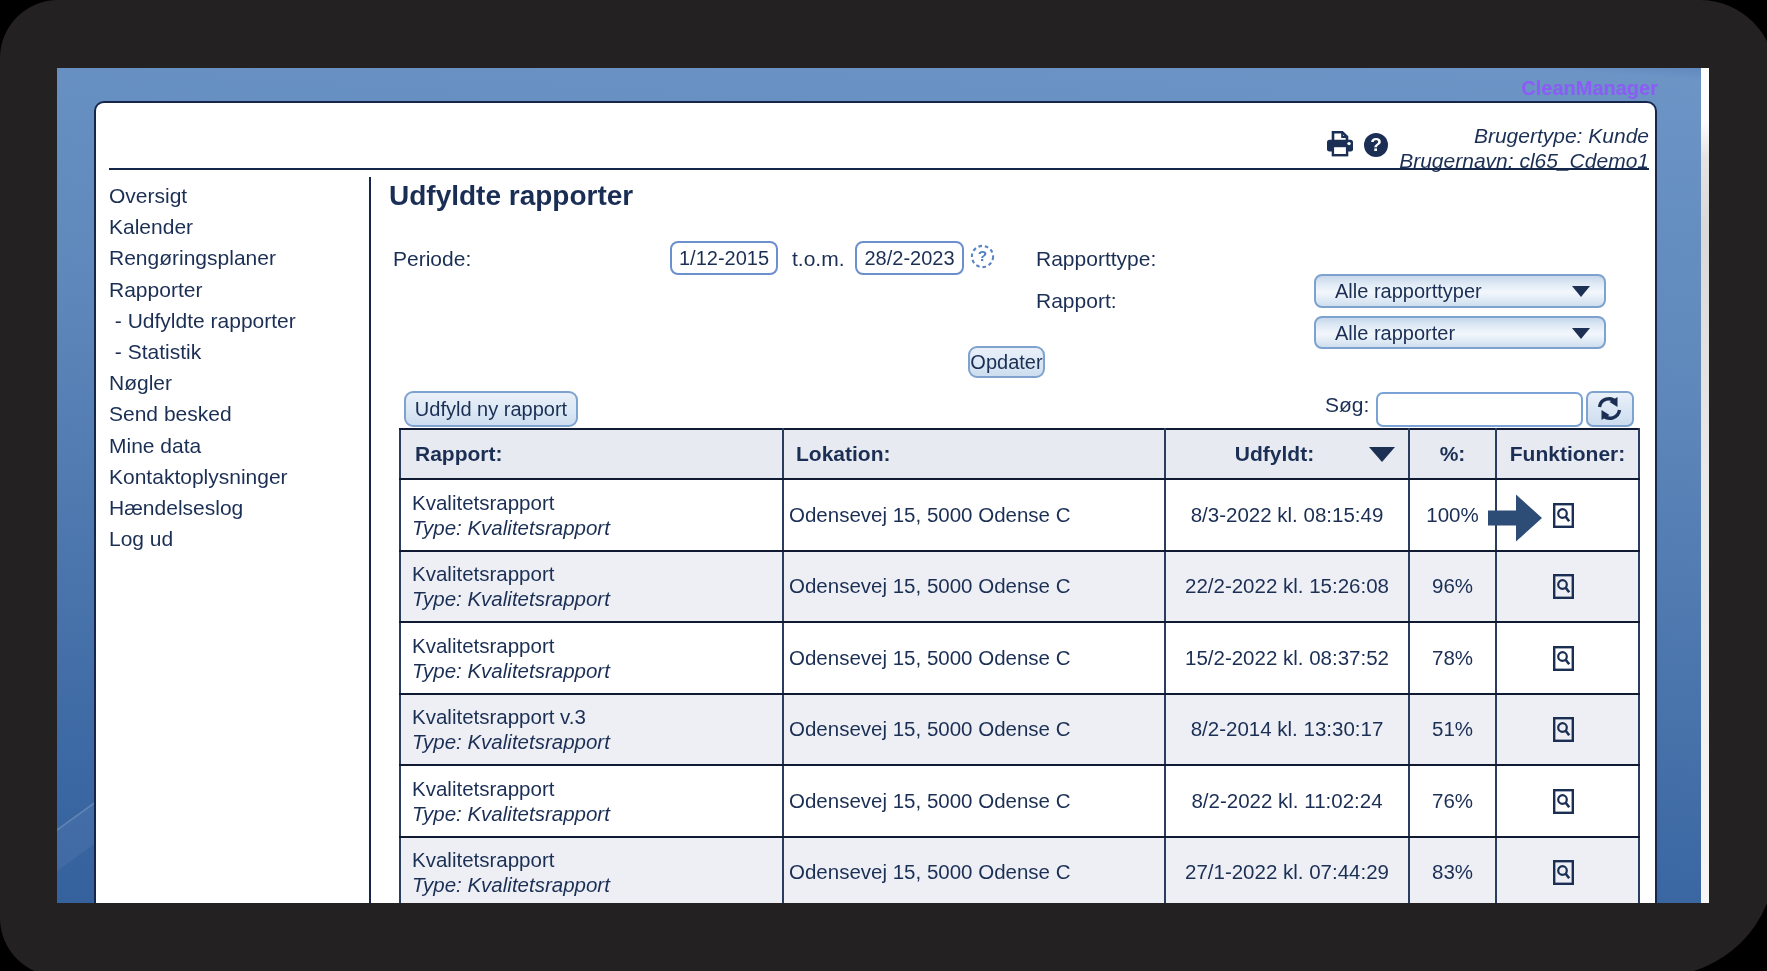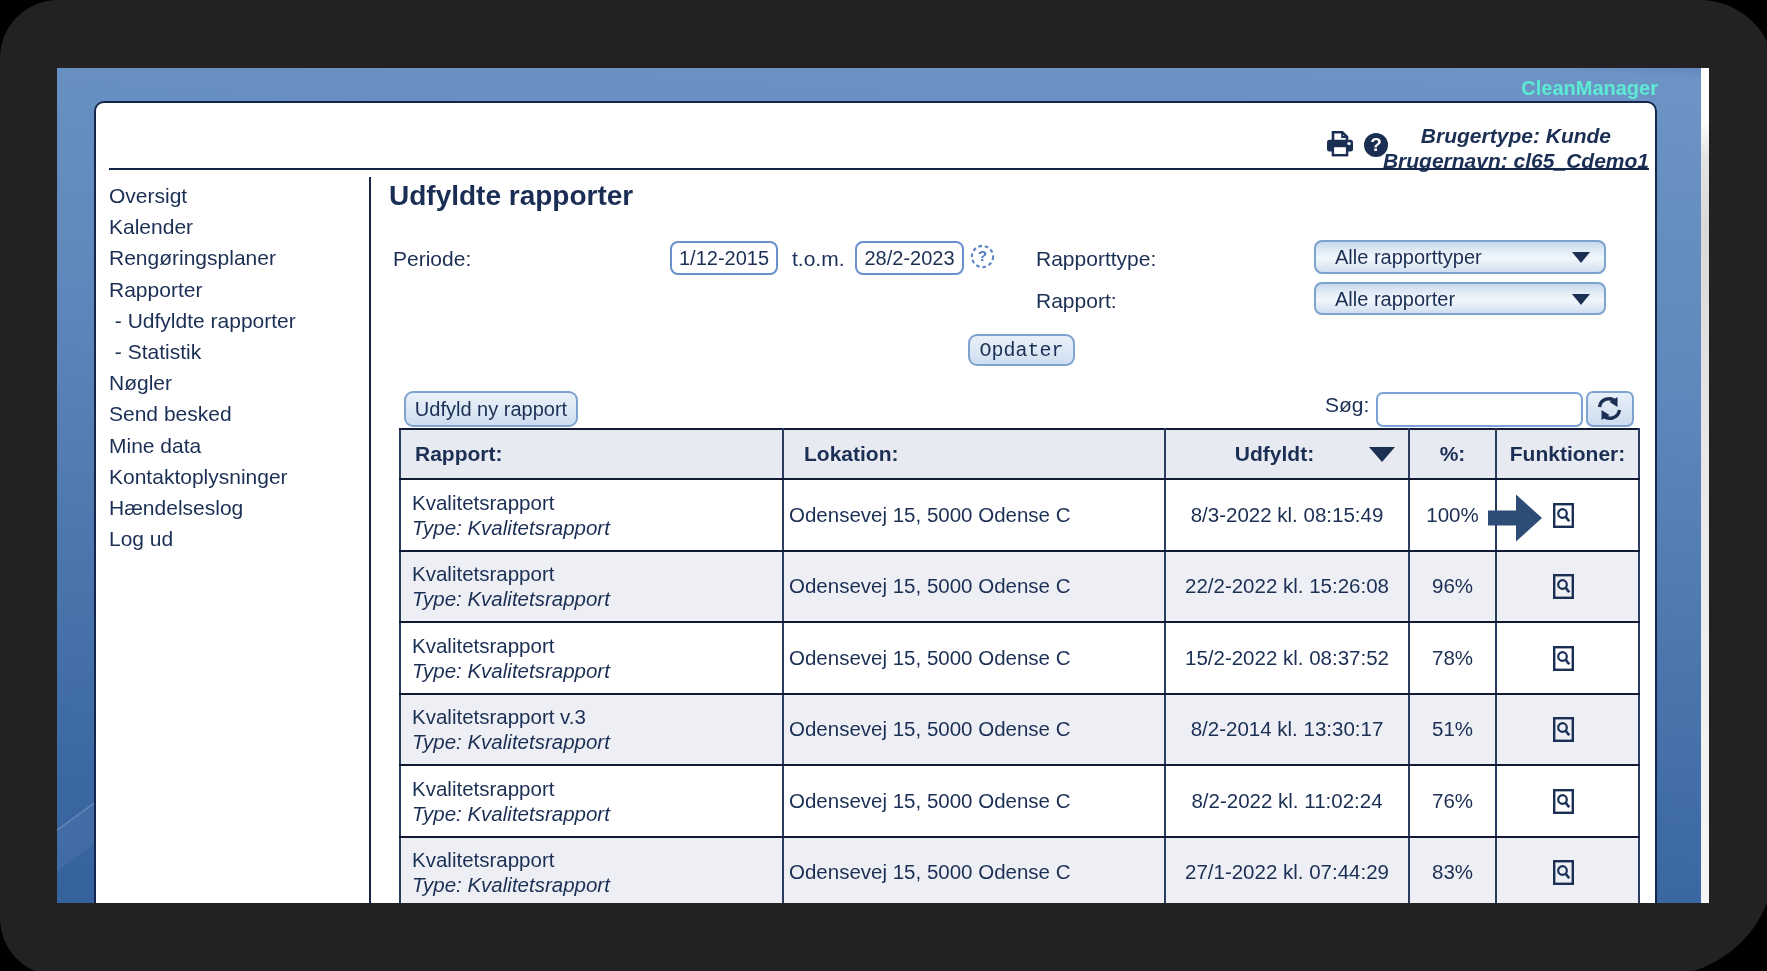--- a/index.html
+++ b/index.html
@@ -1,49 +1,49 @@
 <!DOCTYPE html>
 <html><head><meta charset="utf-8">
 <style>
 html,body{margin:0;padding:0;background:#000;}
 body{width:1767px;height:971px;position:relative;overflow:hidden;font-family:"Liberation Sans",sans-serif;color:#1b2f54;}
 .frame{position:absolute;left:0;top:0;width:1775px;height:976px;background:#232122;border-radius:58px 75px 115px 58px;}
 .screen{position:absolute;left:57px;top:68px;width:1652px;height:835px;overflow:hidden;}
 .blue{position:absolute;left:0;top:0;width:1644px;height:835px;background:linear-gradient(184deg,#6189bd 0%,#6c94c5 1.3%,#5e88bb 35%,#4a75ac 65%,#3a66a2 88%,#35619d 100%);}
 .band{position:absolute;left:0;top:761px;width:37px;height:40px;background:rgba(255,255,255,0.055);border-top:2px solid rgba(255,255,255,0.16);transform:skewY(-35.8deg);transform-origin:left top;}
 .edge{position:absolute;left:1644px;top:0;width:8px;height:835px;background:linear-gradient(180deg,#ffffff 0px,#fdfdfd 55px,#e3e3e3 90px,#d8d8d8 160px,#e8e8e8 400px,#f6f6f6 835px);}
-.cmtop{position:absolute;top:9px;right:51px;font-size:20px;font-weight:bold;color:#5eead4;}
+.cmtop{position:absolute;top:9px;right:51px;font-size:20px;font-weight:bold;color:#8b5cf6;}
 .panel{position:absolute;left:37px;top:33px;width:1563px;height:820px;box-sizing:border-box;background:#fff;border:2px solid #16254a;border-radius:10px 10px 0 0;border-bottom:none;}
 .title{position:absolute;left:51px;top:57px;font-size:31px;font-weight:bold;color:#1a2e55;}
-.uinfo{position:absolute;right:60px;top:56px;text-align:center;font-style:italic;font-size:21px;line-height:24.5px;font-weight:bold;}
+.uinfo{position:absolute;right:60px;top:56px;text-align:right;font-style:italic;font-size:21px;line-height:24.5px;}
 .hr1{position:absolute;left:52px;top:100px;width:1540px;height:2px;background:#16254a;}
 .nav{position:absolute;left:52px;top:112px;font-size:21px;line-height:31.2px;white-space:pre;}
 .nav b{font-weight:normal;}
 .vline{position:absolute;left:312px;top:109px;width:2px;height:726px;background:#16254a;}
 .h2{position:absolute;left:332px;top:112px;font-size:28px;font-weight:bold;color:#1a2e55;}
 .lbl{position:absolute;font-size:21px;}
 .dinput{position:absolute;width:108px;height:34px;box-sizing:border-box;border:2px solid #6b90cd;border-radius:8px;background:#fff;font-size:20px;text-align:center;line-height:31px;}
-.dd{position:absolute;left:1257px;width:292px;height:34px;box-sizing:border-box;border:2px solid #7ea2cf;border-radius:8px;background:linear-gradient(180deg,#c7d8eb 0%,#e2ecf6 30%,#f2f7fc 55%,#dbe7f3 85%,#cfdfee 100%);font-size:20px;line-height:30px;padding-left:19px;}
+.dd{position:absolute;left:1257px;width:292px;height:34px;box-sizing:border-box;border:2px solid #7ea2cf;border-radius:8px;background:linear-gradient(180deg,#c7d8eb 0%,#e2ecf6 30%,#f2f7fc 55%,#dbe7f3 85%,#cfdfee 100%);font-size:20px;line-height:30px;padding-left:19px;margin-top:34px;}
 .dd .tri{position:absolute;right:14px;top:10px;width:0;height:0;border-left:9px solid transparent;border-right:9px solid transparent;border-top:11px solid #1c3054;}
 .btn{position:absolute;box-sizing:border-box;border:2px solid #7fa3cf;border-radius:9px;background:linear-gradient(180deg,#e9f0f9 0%,#dde9f5 50%,#cdddef 100%);font-size:20px;text-align:center;color:#1b2f54;}
 .sinput{position:absolute;left:1319px;top:324px;width:207px;height:35px;box-sizing:border-box;border:2px solid #7ba2d4;border-radius:7px;background:#fff;}
 .refresh{position:absolute;left:1529px;top:323px;width:48px;height:36px;box-sizing:border-box;border:2px solid #7fa3cf;border-radius:7px;background:linear-gradient(180deg,#e9f0f9,#cdddef);}
 table{position:absolute;left:342px;top:360px;border-collapse:collapse;table-layout:fixed;}
 th,td{border:2px solid #101a33;border-left:2px solid #2a3c60;border-right:2px solid #2a3c60;overflow:hidden;}
 th{height:46px;background:#e8eaf1;font-size:21px;font-weight:bold;color:#1b2f54;}
 td{height:67.5px;font-size:20.5px;color:#1b2f54;}
 tr.odd td{background:#fff;}
 tr.even td{background:#edeff5;}
 td.c1{padding-left:11px;vertical-align:middle;line-height:25px;margin-left:10px;}
 td.c1 .it{font-style:italic;}
 td.c2{padding-left:5px;}
 td.c3,td.c4{text-align:center;}
 td.c5{text-align:center;position:relative;padding-right:9px;}
 .th1{text-align:left;padding-left:14px;}
-.th2{text-align:left;padding-left:20px;}
+.th2{text-align:left;padding-left:12px;}
 .thu{position:relative;text-align:center;padding-right:26px;margin-top:20px;}
 .thu .tri{position:absolute;right:13px;top:17px;width:0;height:0;border-left:13px solid transparent;border-right:13px solid transparent;border-top:15px solid #1c3054;}
 .micon{display:inline-block;vertical-align:middle;}
 .arrow{position:absolute;left:1431px;top:426px;}
 </style></head>
 <body>
 <div class="frame"></div>
 <div class="screen">
   <div class="blue"></div>
   <div class="band"></div>
@@ -79,21 +79,21 @@
   <div class="lbl" style="left:735px;top:179px;">t.o.m.</div>
   <div class="dinput" style="left:798px;top:173px;width:109px;">28/2-2023</div>
   <svg style="position:absolute;left:913px;top:176px" width="25" height="25" viewBox="0 0 25 25">
       <circle cx="12.5" cy="12.5" r="10.6" fill="none" stroke="#5b84c5" stroke-width="2.1" stroke-dasharray="3.6 2.9"></circle>
       <text x="12.5" y="17.4" text-anchor="middle" font-family="Liberation Sans, sans-serif" font-size="15.5" font-weight="bold" fill="#4f7cc2">?</text>
     </svg>
   <div class="lbl" style="left:979px;top:179px;">Rapporttype:</div>
   <div class="dd" style="top:172px;">Alle rapporttyper<span class="tri"></span></div>
   <div class="lbl" style="left:979px;top:221px;">Rapport:</div>
   <div class="dd" style="top:214px;height:33px;">Alle rapporter<span class="tri"></span></div>
-  <div class="btn" style="left:911px;top:266px;width:107px;height:32px;line-height:29px;font-family:Liberation Mono, monospace;">Opdater</div>
+  <div class="btn" style="left:911px;top:278px;width:77px;height:32px;line-height:29px;">Opdater</div>
   <div class="btn" style="left:347px;top:323px;width:174px;height:36px;line-height:33px;">Udfyld ny rapport</div>
   <div class="lbl" style="left:1268px;top:325px;">Søg:</div>
   <div class="sinput"></div>
   <div class="refresh">
     <svg width="27" height="23" viewBox="0 0 27 23" style="margin:4px 0 0 8px;">
       <path d="M3.5 10 A9.5 9.5 0 0 1 20 5" fill="none" stroke="#1b2f54" stroke-width="3.4"></path>
       <polygon points="21.5,0 21.5,10 13.5,5" fill="#1b2f54"></polygon>
       <path d="M23.5 13 A9.5 9.5 0 0 1 7 18" fill="none" stroke="#1b2f54" stroke-width="3.4"></path>
       <polygon points="5.5,13 5.5,23 13.5,18" fill="#1b2f54"></polygon>
     </svg>

